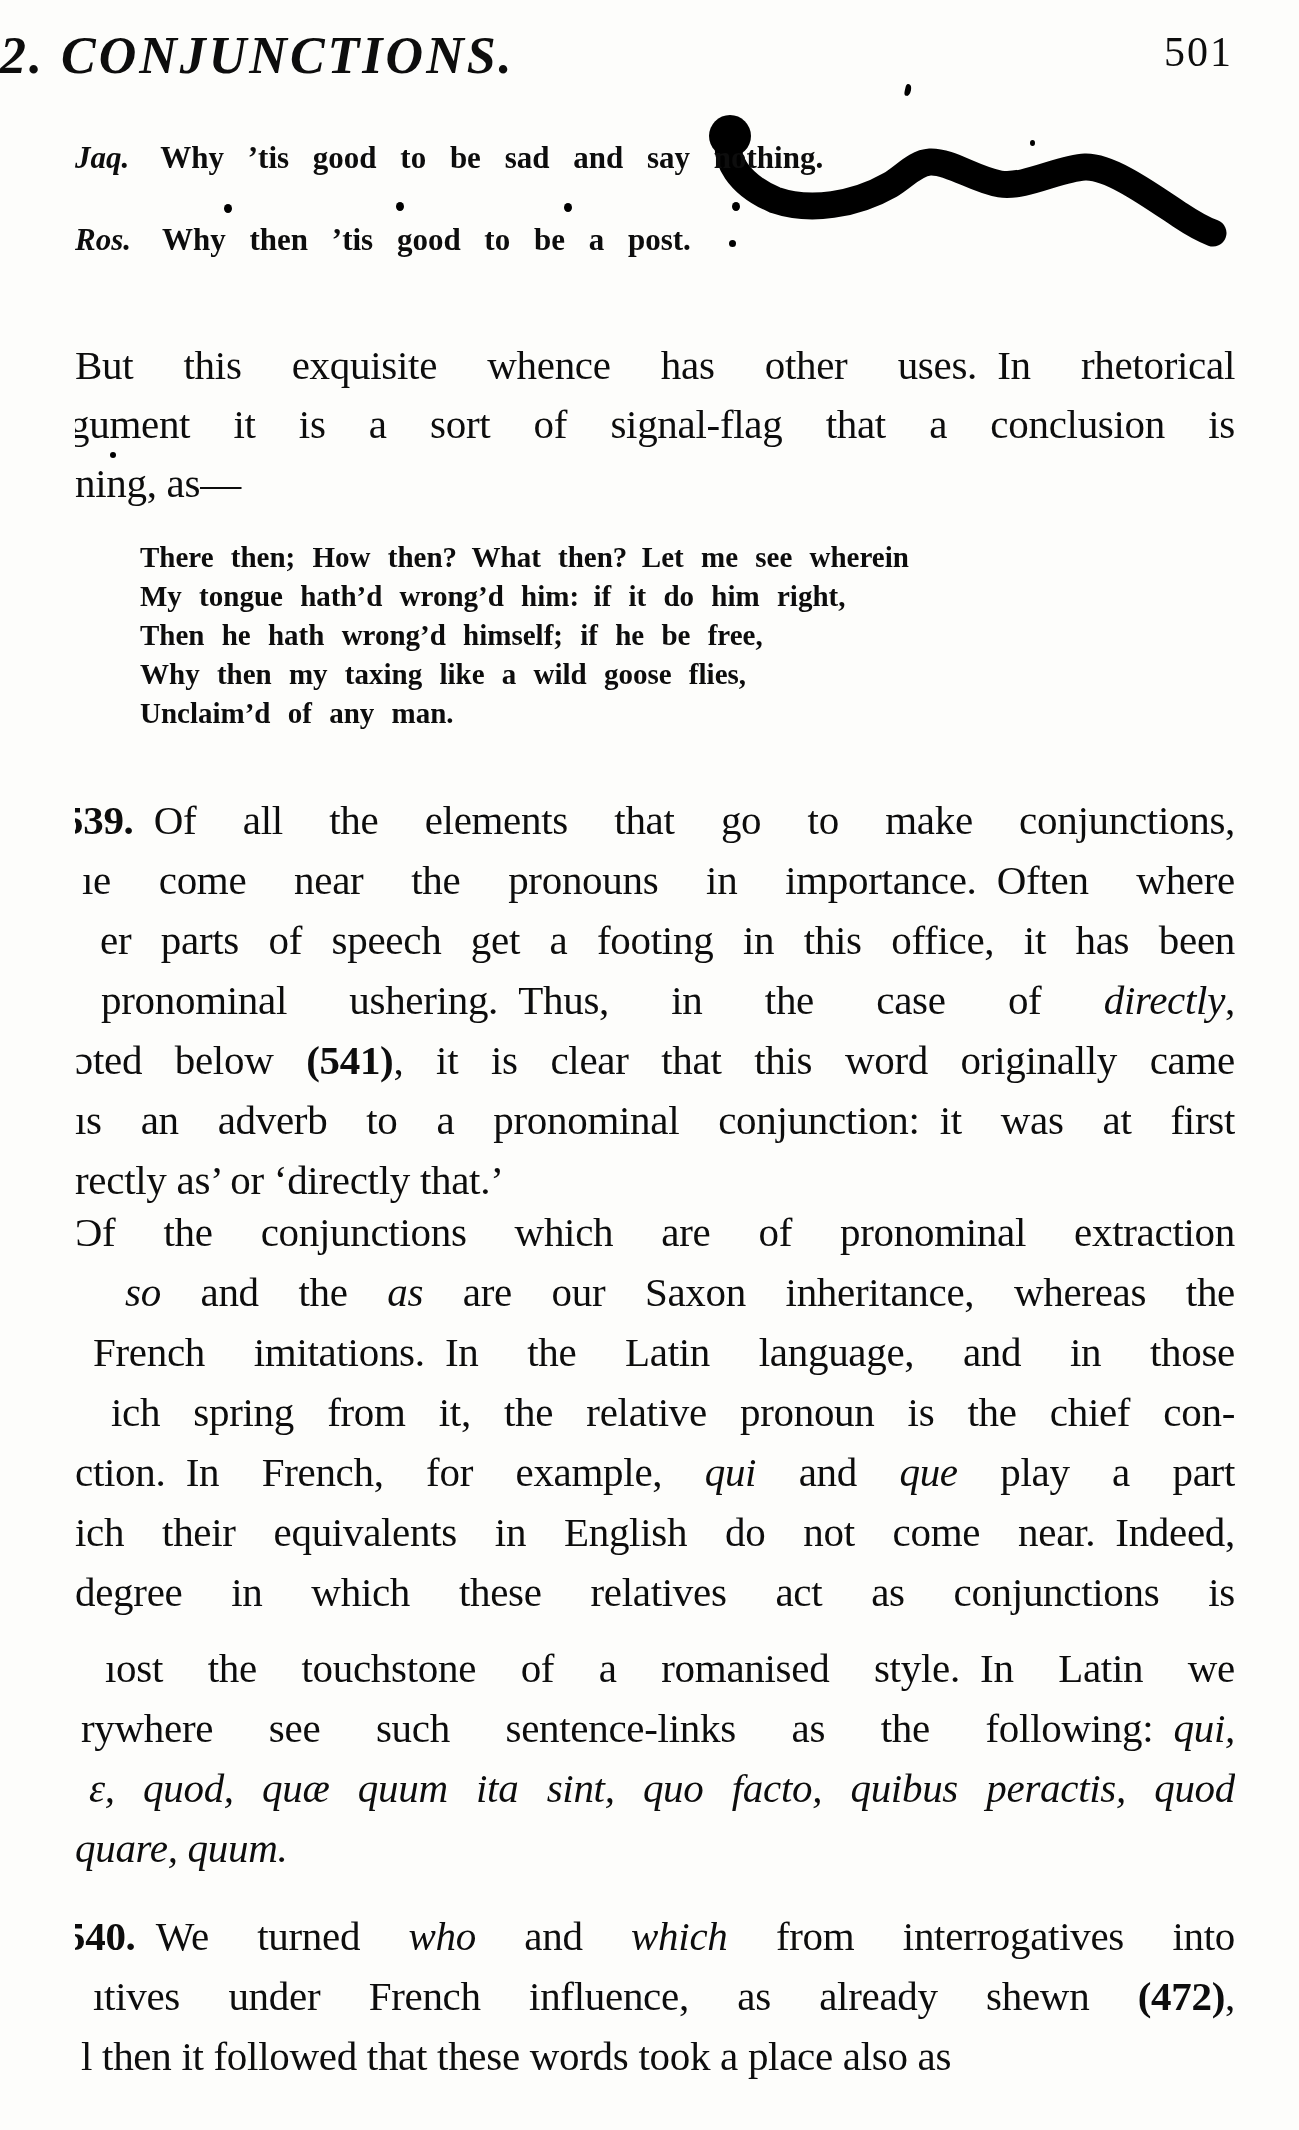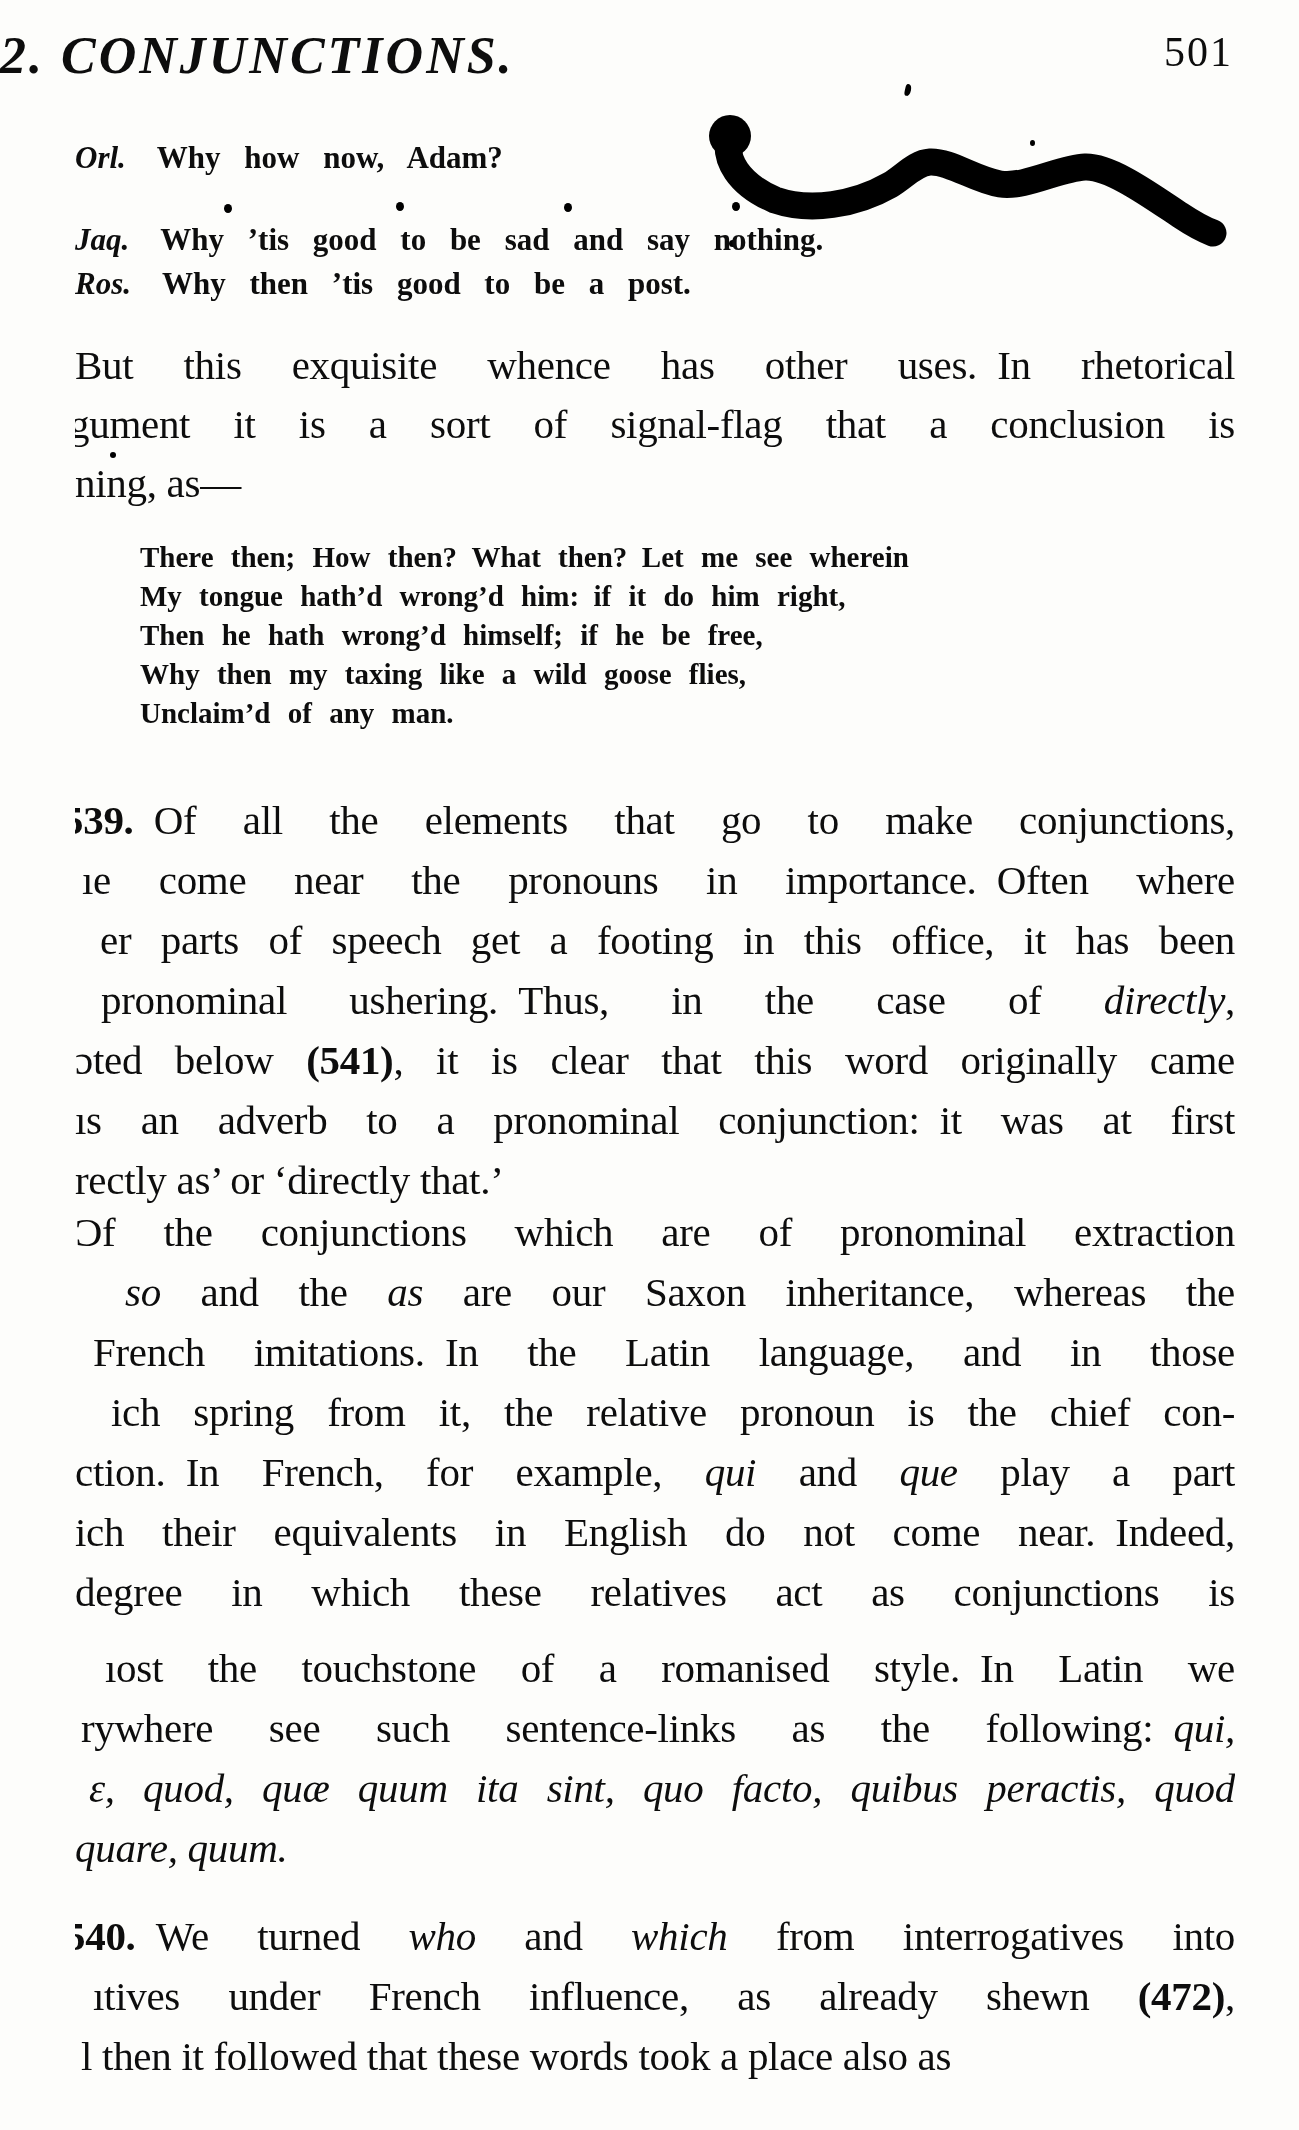--- a/index.html
+++ b/index.html
@@ -80,21 +80,20 @@
   <span class="speck s2"></span>
   <span class="speck s3"></span>
   <span class="speck s4"></span>
   <span class="speck s5"></span>
   <span class="speck s6"></span>
   <span class="speck s7"></span>
   <span class="speck s8"></span>
   <span class="speck s9"></span>
 
   <div class="dialogue free">
-      <div class="ln"><span class="it">Orl.</span><span>  Why how now, Adam?</span></div>
       <div class="ln"><span class="it">Jaq.</span><span>  Why ’tis good to be sad and say nothing.</span></div>
       <div class="ln"><span class="it">Ros.</span><span>  Why then ’tis good to be a post.</span></div>
     </div>
 
   <div class="pblock para1">
       <div class="ln"><span>But this exquisite whence has other uses. In rhetorical</span></div>
       <div class="ln"><span>gument it is a sort of signal-flag that a conclusion is</span></div>
       <div class="ln"><span>ning, as—</span></div>
     </div>
 

